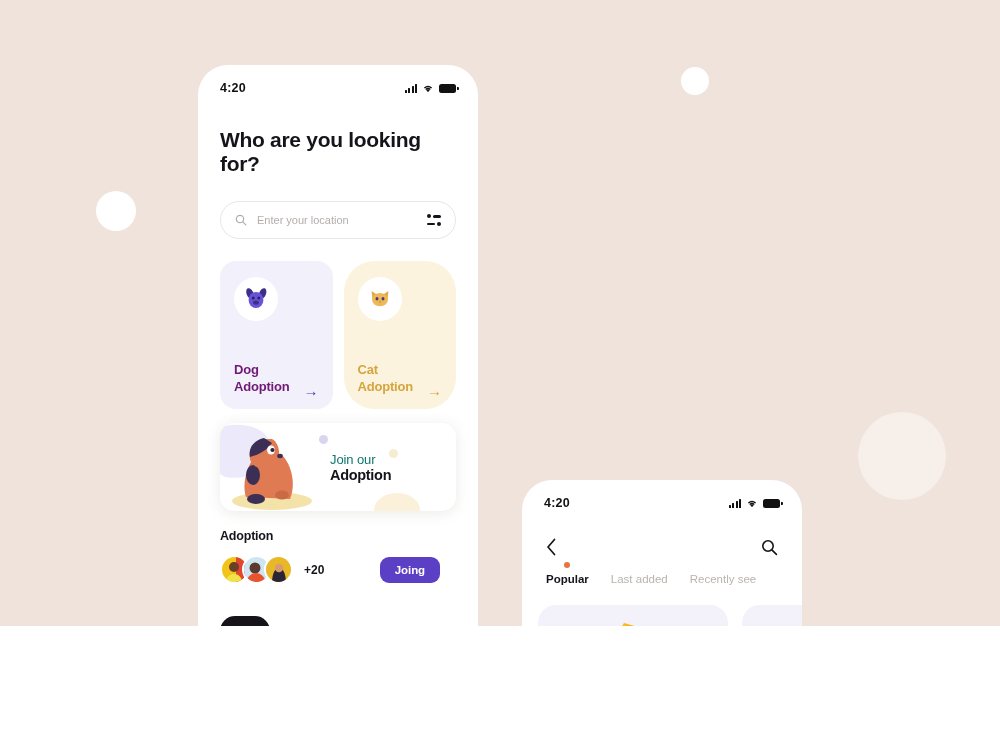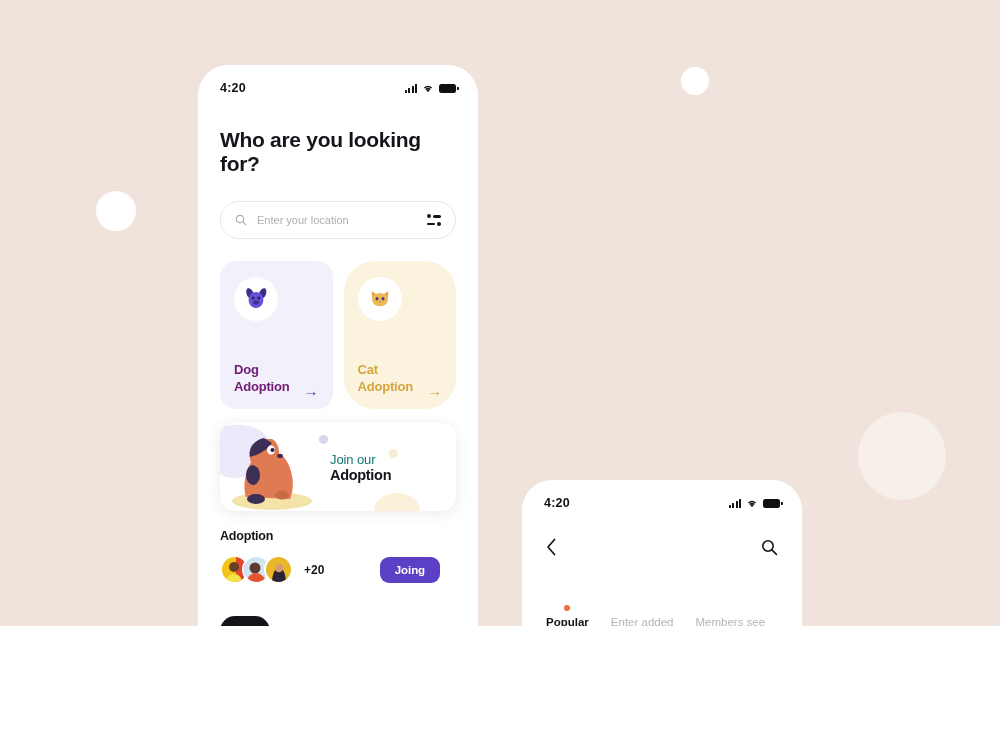--- a/index.html
+++ b/index.html
@@ -184,21 +184,21 @@
     padding: 28px 24px 0 24px;
   }
   .explore-title {
     text-align: center; font-size: 17px; font-weight: bold;
     color: #16141a; padding-top: 22px; letter-spacing: -.3px;
   }
   .explore-tabs {
     display: flex; align-items: flex-end; gap: 22px;
     padding: 17px 0 0 24px;
   }
-  .tab { font-size: 11.5px; color: #b9b4b0; position: relative; white-space: nowrap; margin-top: 43px; }
+  .tab { font-size: 11.5px; color: #b9b4b0; position: relative; white-space: nowrap; }
   .tab.active { color: #16141a; font-weight: bold; }
   .tab-dot {
     position: absolute; left: 50%; transform: translateX(-50%);
     top: -11px; width: 6px; height: 6px; border-radius: 50%; background: #e8743b;
   }
   .explore-cards { display: flex; gap: 14px; padding: 20px 0 0 16px; }
   .explore-card {
     width: 190px; height: 160px; border-radius: 18px;
     background: #f3f1f9; flex: none; position: relative; overflow: hidden;
   }
@@ -402,22 +402,22 @@
         <line x1="10.9" y1="10.9" x2="15.4" y2="15.4" stroke="#16141a" stroke-width="1.6" stroke-linecap="round"></line>
       </svg>
     </div>
 
 
     <div class="explore-tabs">
       <div class="tab active">
         <span class="tab-dot"></span>
         <span>Popular</span>
       </div>
-      <div class="tab">Enter added</div>
-      <div class="tab">Members see</div>
+      <div class="tab">Last added</div>
+      <div class="tab">Recently see</div>
     </div>
 
     <div class="explore-cards">
       <div class="explore-card">
         <svg width="190" height="160" viewBox="0 0 190 160">
           <path d="M86 18 C 70 44, 56 96, 50 160 L 128 160 C 124 120, 116 58, 100 22 Z" fill="#f7b916"></path>
           <path d="M86 20 C 76 46, 66 96, 62 160 L 84 160 C 84 112, 86 58, 92 24 Z" fill="#fdca3c"></path>
           <path d="M124 122 C 134 128, 142 142, 144 160 L 120 160 Z" fill="#f7b916"></path>
           <g stroke="#e9a80c" stroke-width="1.2" fill="none" opacity=".65">
             <path d="M82 38 C 74 70, 68 114, 66 158"></path>

